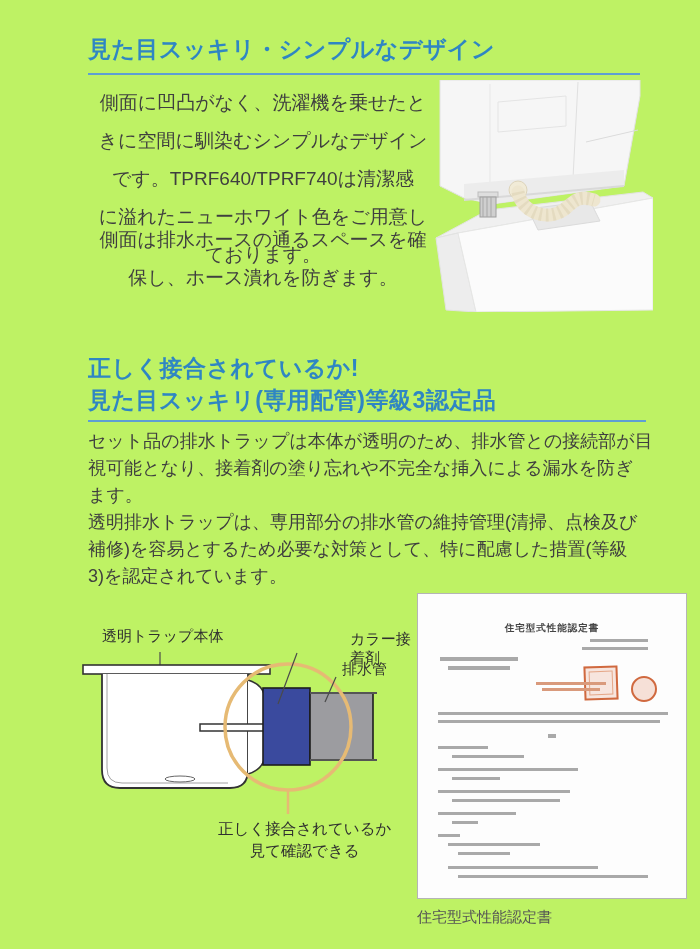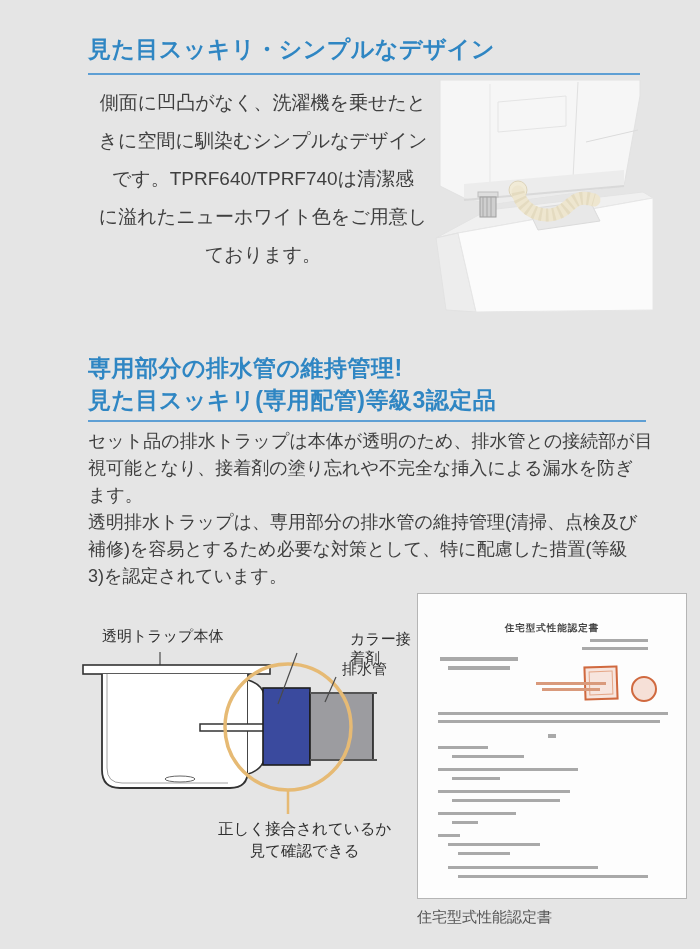--- a/index.html
+++ b/index.html
@@ -1,16 +1,16 @@
 <!DOCTYPE html>
 <html><head>
 <meta charset="utf-8">
 <style>
   html,body{margin:0;padding:0;background:#ffffff;}
-  #page{position:relative;width:700px;height:949px;background:#e5e5e5;overflow:hidden;
+  #page{position:relative;width:700px;height:949px;background:#bef264;overflow:hidden;
         font-family:"Liberation Sans","DejaVu Sans",sans-serif;color:#3b3b3b;}
   .abs{position:absolute;}
 
   
   .h-blue{font-size:23px;font-weight:bold;color:#2f86c3;letter-spacing:0.5px;}
   .divider{height:2px;background:#5e9fd4;}
 
   
   .para{font-size:19px;line-height:38px;white-space:pre-line;color:#3f3f3f;text-align:center;}
   .para2{font-size:18px;line-height:27px;white-space:pre-line;color:#3f3f3f;}
@@ -38,20 +38,22 @@
 <div id="page">
 
   <div class="abs h-blue" style="left:88px;top:34px;">見た目スッキリ・シンプルなデザイン</div>
   <div class="abs divider" style="left:88px;top:73px;width:552px;"></div>
 
   <div class="abs para" style="left:88px;top:84px;width:350px;">側面に凹凸がなく、洗濯機を乗せたと
 きに空間に馴染むシンプルなデザイン
 です。TPRF640/TPRF740は清潔感
 に溢れたニューホワイト色をご用意し
 ております。</div>
+  <div class="abs para" style="left:88px;top:221px;width:350px;">側面は排水ホースの通るスペースを確
+保し、ホース潰れを防ぎます。</div>
 
   <div class="abs" style="left:428px;top:80px;width:225px;height:232px;">
     <svg width="225" height="232" viewBox="0 0 225 232">
 
       <polygon points="8,158 60,130 215,112 225,118 30,153" fill="#f0f0f0" stroke="#e3e3e3"></polygon>
 
       <polygon points="8,158 30,153 48,232 18,230" fill="#ededed" stroke="#e2e2e2"></polygon>
 
       <polygon points="30,153 225,118 225,230 48,232" fill="#fbfbfb" stroke="#e6e6e6"></polygon>
 
@@ -70,21 +72,21 @@
       <rect x="52" y="117" width="16" height="20" fill="#cfcfcf" stroke="#9e9e9e"></rect>
       <path d="M55,117 V137 M59,117 V137 M63,117 V137" stroke="#a7a7a7"></path>
 
       <circle cx="90" cy="110" r="9" fill="#f1ebd7" stroke="#ddd4ba"></circle>
       <path d="M90,112 C94,134 122,142 138,128 C148,119 152,116 166,120" fill="none" stroke="#eee6cf" stroke-width="13" stroke-linecap="round"></path>
       <path d="M90,112 C94,134 122,142 138,128 C148,119 152,116 166,120" fill="none" stroke="#dcd2b4" stroke-width="13" stroke-dasharray="2.5,4" opacity="0.55"></path>
     </svg>
   </div>
 
   <div class="abs h-blue" style="left:88px;top:352px;line-height:32px;">
-    <div>専用部分の排水管の維持管理!</div>
+    <div>正しく接合されているか!</div>
     <div>見た目スッキリ(専用配管)等級3認定品</div>
   </div>
   <div class="abs divider" style="left:88px;top:420px;width:558px;"></div>
 
   <div class="abs para2" style="left:88px;top:428px;width:580px;">セット品の排水トラップは本体が透明のため、排水管との接続部が目
 視可能となり、接着剤の塗り忘れや不完全な挿入による漏水を防ぎ
 ます。</div>
   <div class="abs para2" style="left:88px;top:509px;width:580px;">透明排水トラップは、専用部分の排水管の維持管理(清掃、点検及び
 補修)を容易とするため必要な対策として、特に配慮した措置(等級
 3)を認定されています。</div>

